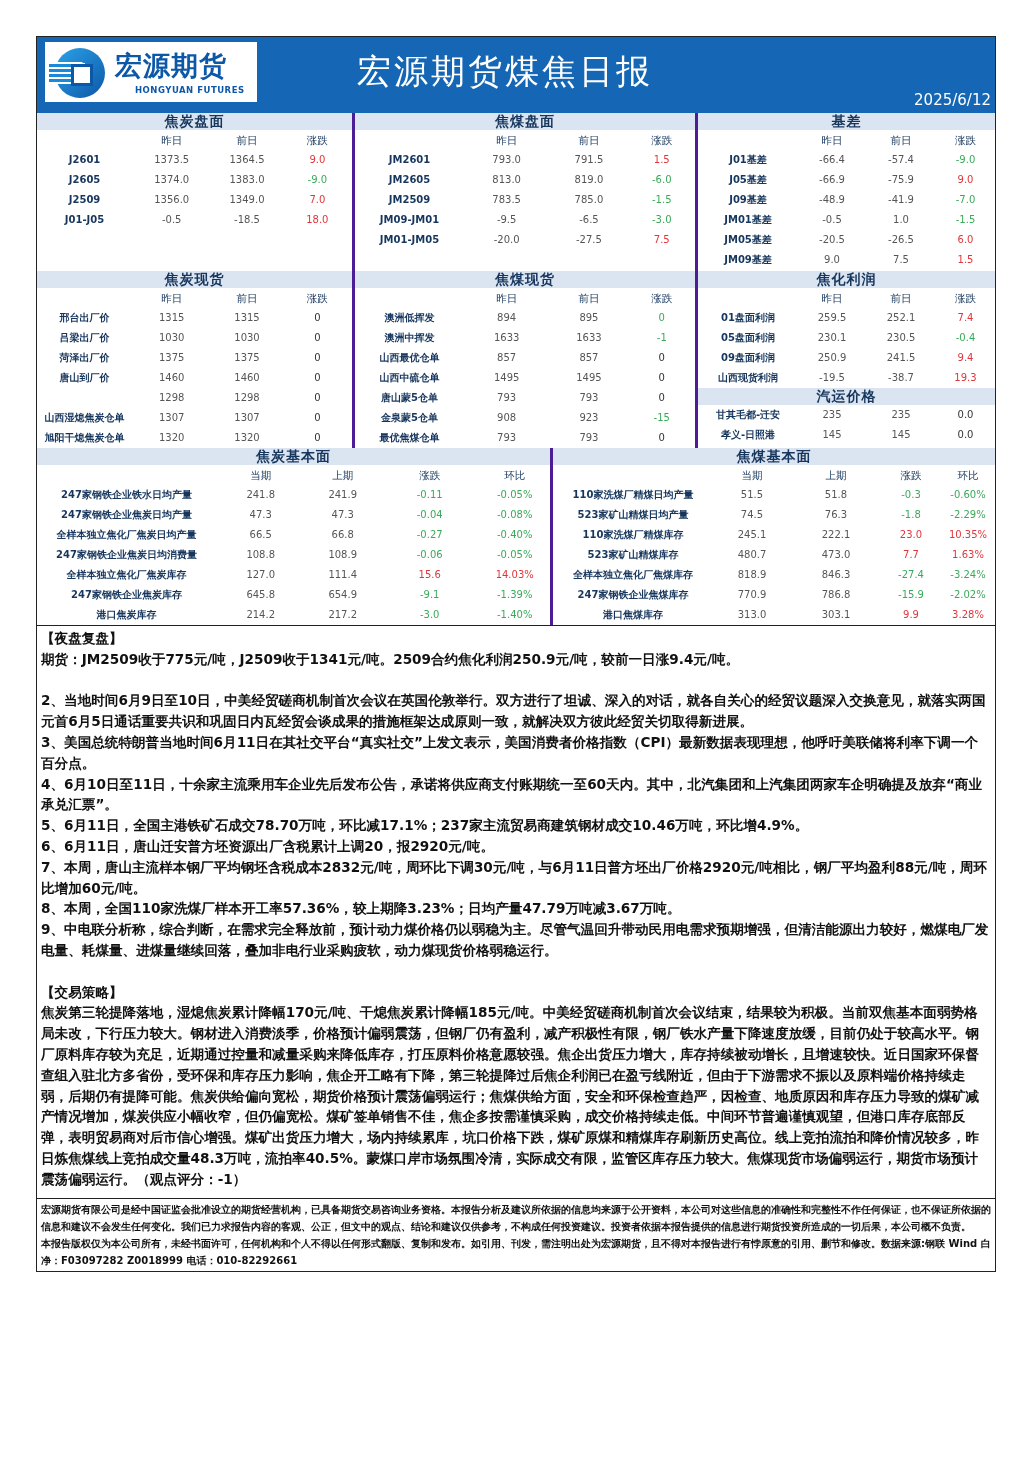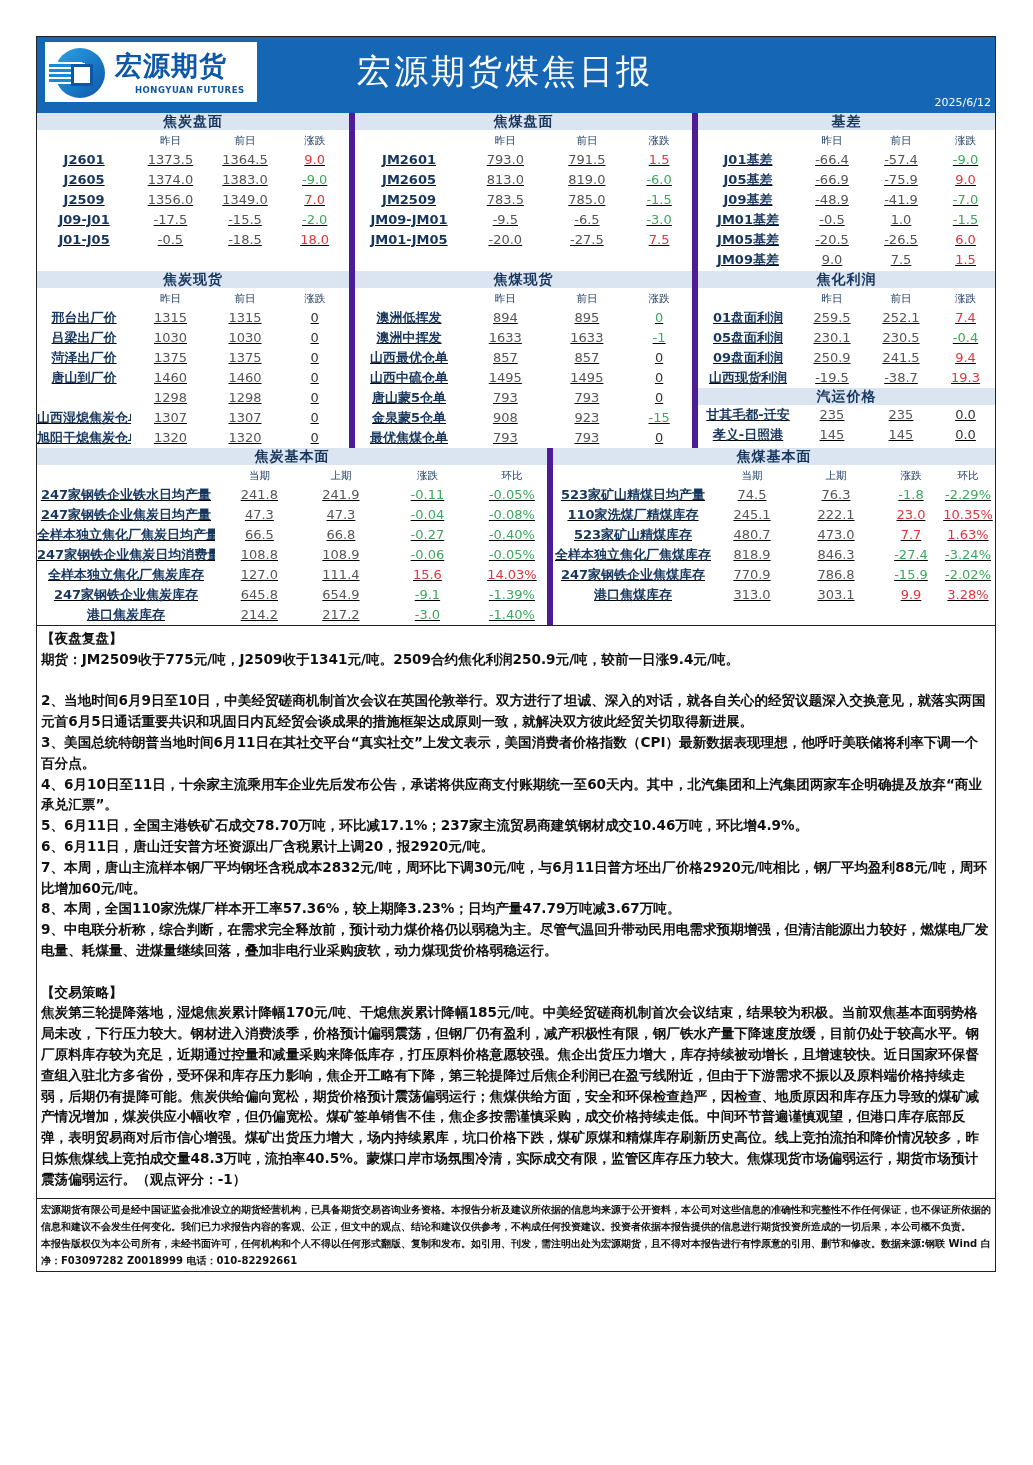--- a/index.html
+++ b/index.html
@@ -8,29 +8,29 @@
   .header { height: 76px; background: #1566b4; position: relative; }
   .logo { position: absolute; left: 8px; top: 5px; width: 212px; height: 60px; background: #fff; }
   .logo .ring { position: absolute; left: 10px; top: 6px; width: 50px; height: 50px; border-radius: 50%;
     background: radial-gradient(circle at 50% 50%, #fff 0 30%, transparent 31%), linear-gradient(135deg,#2ba3e8,#0d57a8); }
   .logo .ring::after { content:""; position:absolute; left:-6px; top:14px; width:30px; height:22px;
     background: repeating-linear-gradient(#ffffff 0 2px, #1a8ad8 2px 5px); }
   .logo .sq { position:absolute; left:26px; top:22px; width:16px; height:16px; border:3px solid #0d57a8; background:#fff; z-index:2; }
   .logo .cn { position:absolute; left:70px; top:6px; font-size:27px; font-weight:bold; color:#0d57a8; letter-spacing:1px; font-family:"DejaVu Sans", sans-serif; }
   .logo .en { position:absolute; left:90px; top:43px; font-size:8.5px; font-weight:bold; color:#0d57a8; letter-spacing:0.5px; }
   .title { position:absolute; left:320px; top:12px; font-size:34px; color:#fff; letter-spacing:3px; }
-  .date { position:absolute; right:4px; bottom:4px; font-size:11px; color:#fff; }
+  .date { position:absolute; right:4px; bottom:4px; font-size:15px; color:#fff; }
 
   .tables { position: relative; }
   .row-block { display:flex; }
-  .tbl { border-right: 6px solid #4c1d95; box-sizing:border-box; }
+  .tbl { border-right: 3px solid #4c1d95; box-sizing:border-box; }
   .tbl:last-child { border-right:none; }
   .sec-h { background:#dbe5f1; color:#17365d; font-size:14px; font-weight:bold; text-align:center; height:17px; line-height:17px; letter-spacing:1px; }
   .cols { display:flex; height:20px; line-height:20px; font-size:10.5px; color:#17365d; }
-  .r { display:flex; height:20px; line-height:20px; font-size:13px;text-decoration:underline; }
+  .r { display:flex; height:20px; line-height:20px; font-size:10px; }
   .c { text-align:center; overflow:hidden; white-space:nowrap; }
   .lbl { color:#17365d; font-weight:bold; }
   .val { color:#555; }
   .up { color:#e0363b; }
   .down { color:#3aaa5a; }
   .flat { color:#333; }
 
   .text-block { padding: 2px 4px 0 4px; font-size:13.6px; line-height:20.8px; color:#111; font-weight:bold; border-top:1px solid #222; }
   .text-block p { margin:0; }
   .gap { height:20.8px; }
@@ -75,26 +75,20 @@
             <div class="c val" style="width: 72px;">1383.0</div>
             <div class="c down" style="width: 70px;">-9.0</div>
           </div>
           <div class="r">
             <div class="c lbl" style="width: 96px;">J2509</div>
             <div class="c val" style="width: 80px;">1356.0</div>
             <div class="c val" style="width: 72px;">1349.0</div>
             <div class="c up" style="width: 70px;">7.0</div>
           </div>
           <div class="r">
-            <div class="c lbl" style="width: 96px;">J09-J01</div>
-            <div class="c val" style="width: 80px;">-17.5</div>
-            <div class="c val" style="width: 72px;">-15.5</div>
-            <div class="c down" style="width: 70px;">-2.0</div>
-          </div>
-          <div class="r">
             <div class="c lbl" style="width: 96px;">J01-J05</div>
             <div class="c val" style="width: 80px;">-0.5</div>
             <div class="c val" style="width: 72px;">-18.5</div>
             <div class="c up" style="width: 70px;">18.0</div>
           </div>
         </div>
       <div class="tbl" id="t-coal-futures" style="width:343px;height:158px">
           <div class="sec-h">焦煤盘面</div>
           <div class="cols">
             <div class="c" style="width: 110px;"></div>
@@ -396,20 +390,27 @@
           </div>
         </div>
       <div class="tbl" id="t-coal-fund" style="width:442px">
           <div class="sec-h">焦煤基本面</div>
           <div class="cols">
             <div class="c" style="width: 160px;"></div>
             <div class="c" style="width: 78px;">当期</div>
             <div class="c" style="width: 90px;">上期</div>
             <div class="c" style="width: 60px;">涨跌</div>
             <div class="c" style="width: 54px;">环比</div>
+          </div>
+          <div class="r">
+            <div class="c lbl" style="width: 160px;">110家洗煤厂精煤日均产量</div>
+            <div class="c val" style="width: 78px;">51.5</div>
+            <div class="c val" style="width: 90px;">51.8</div>
+            <div class="c down" style="width: 60px;">-0.3</div>
+            <div class="c down" style="width: 54px;">-0.60%</div>
           </div>
           <div class="r">
             <div class="c lbl" style="width: 160px;">523家矿山精煤日均产量</div>
             <div class="c val" style="width: 78px;">74.5</div>
             <div class="c val" style="width: 90px;">76.3</div>
             <div class="c down" style="width: 60px;">-1.8</div>
             <div class="c down" style="width: 54px;">-2.29%</div>
           </div>
           <div class="r">
             <div class="c lbl" style="width: 160px;">110家洗煤厂精煤库存</div>

